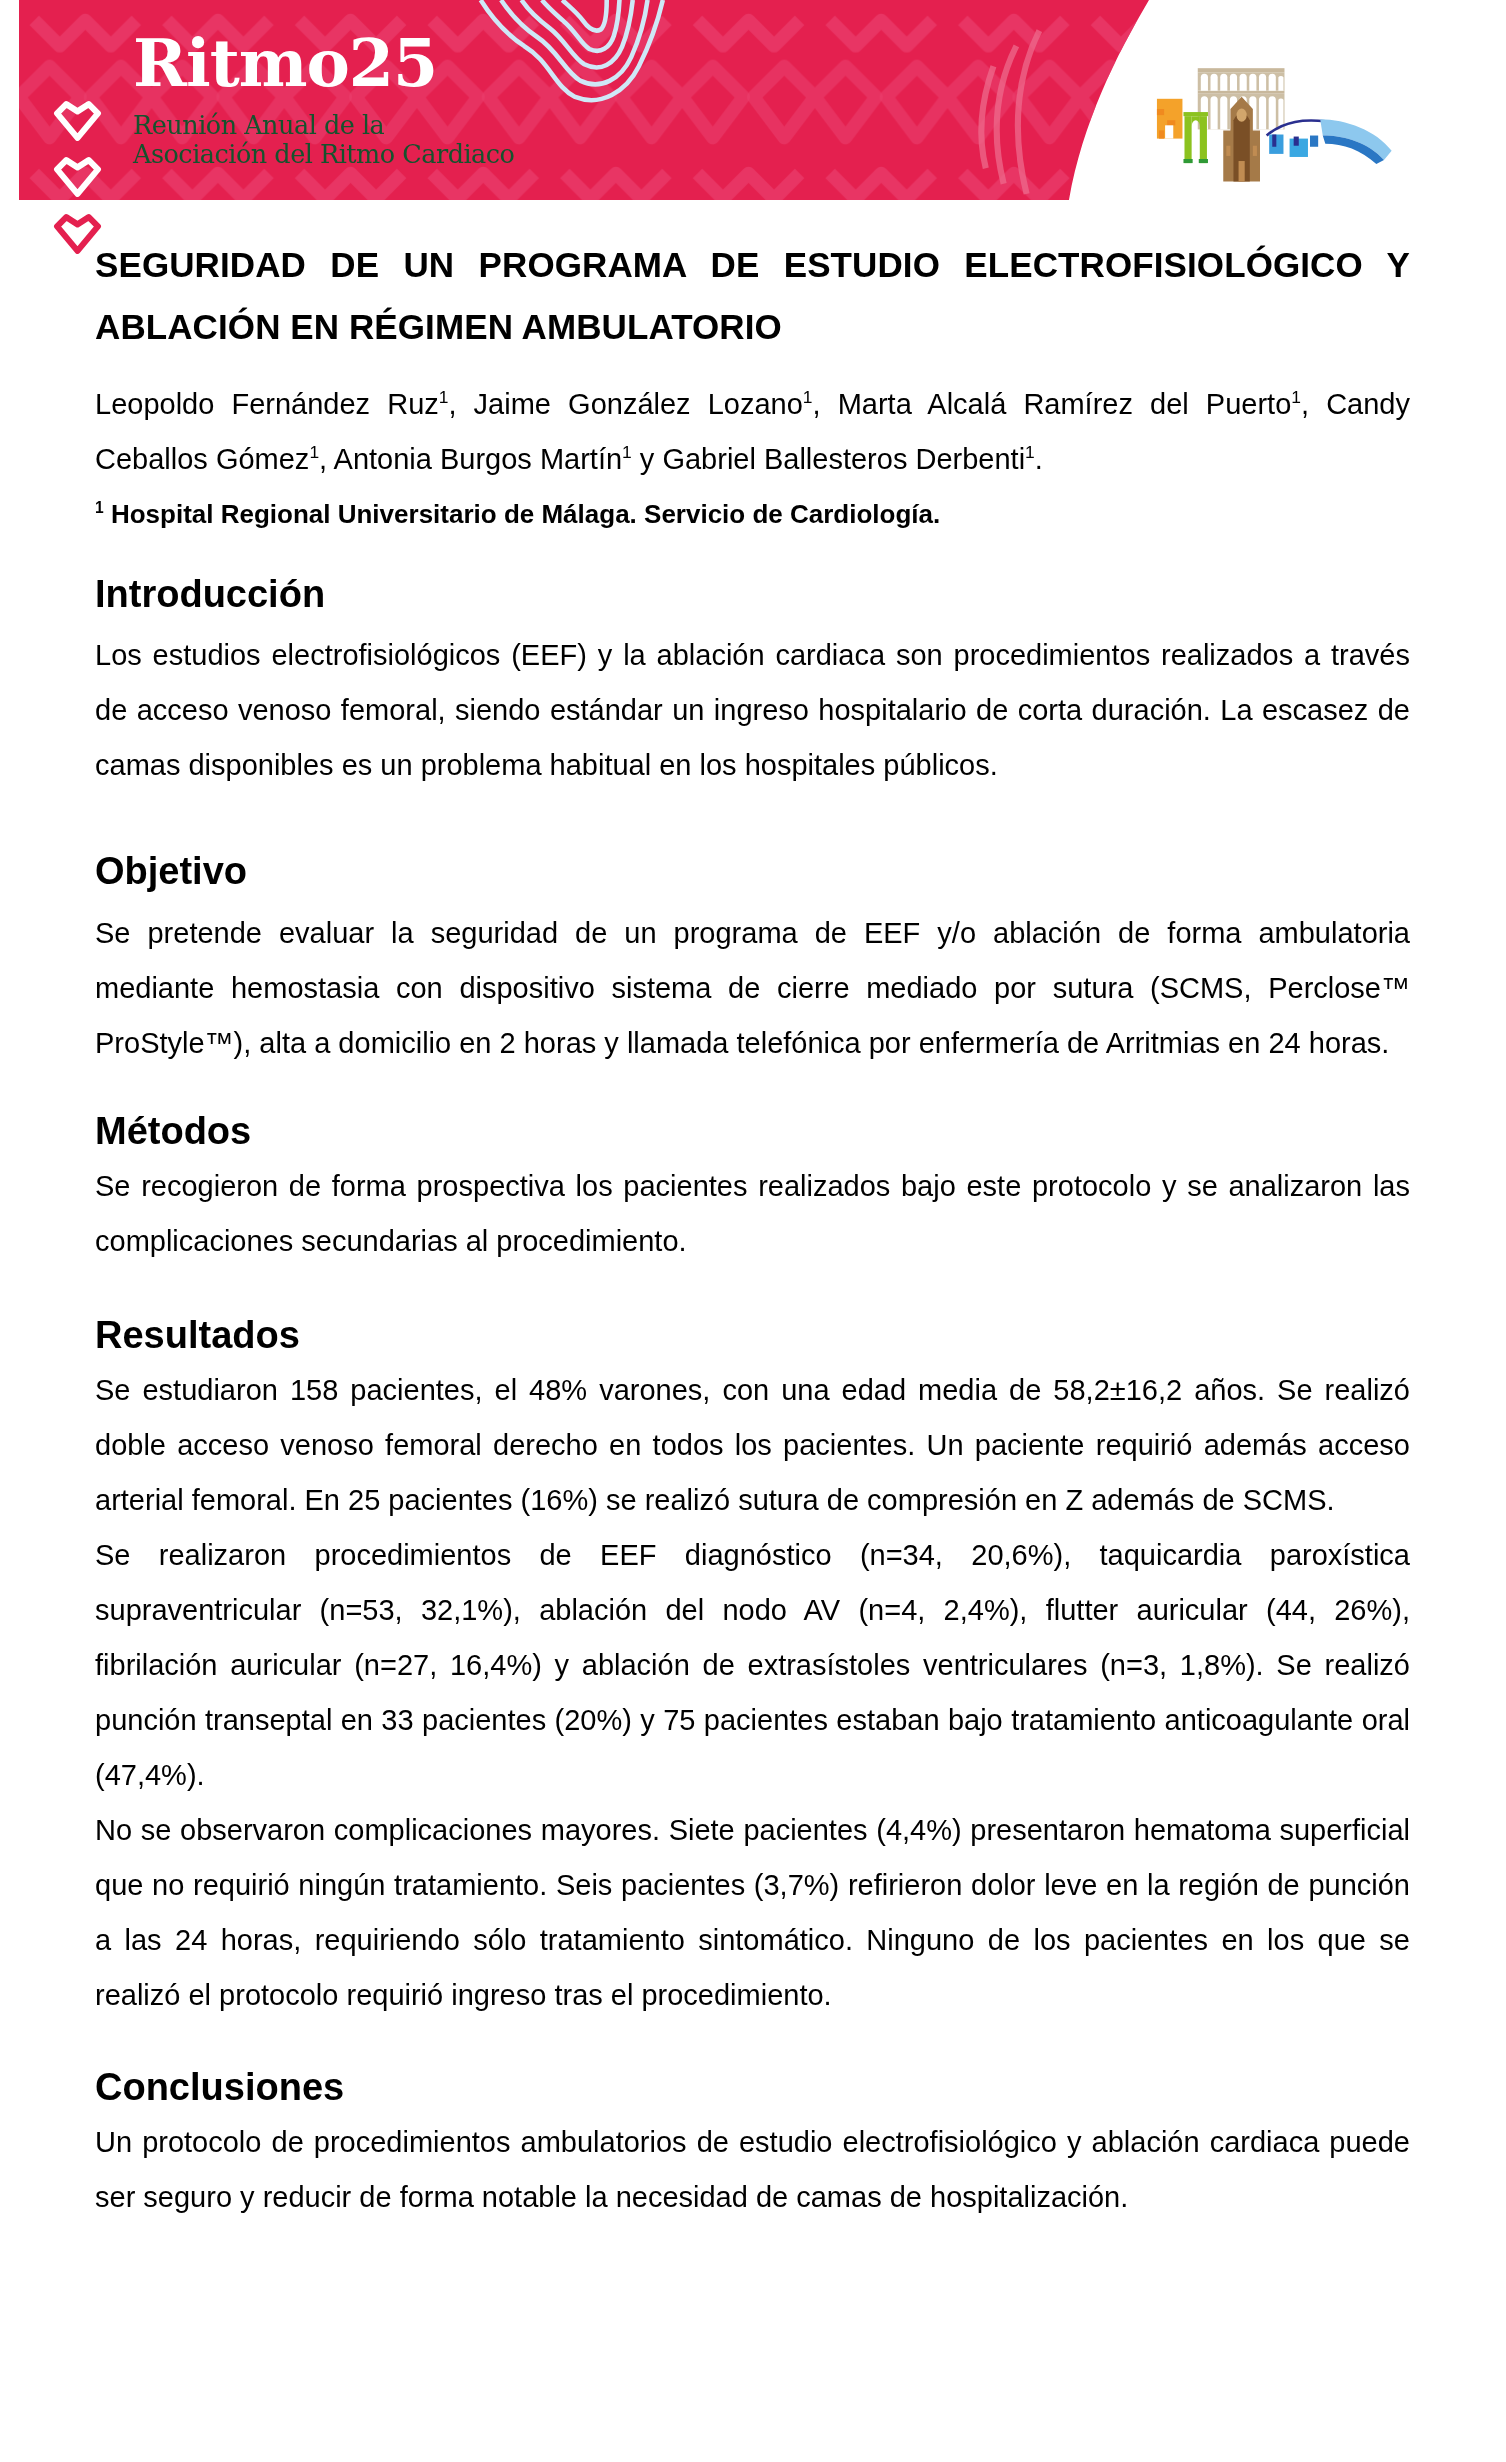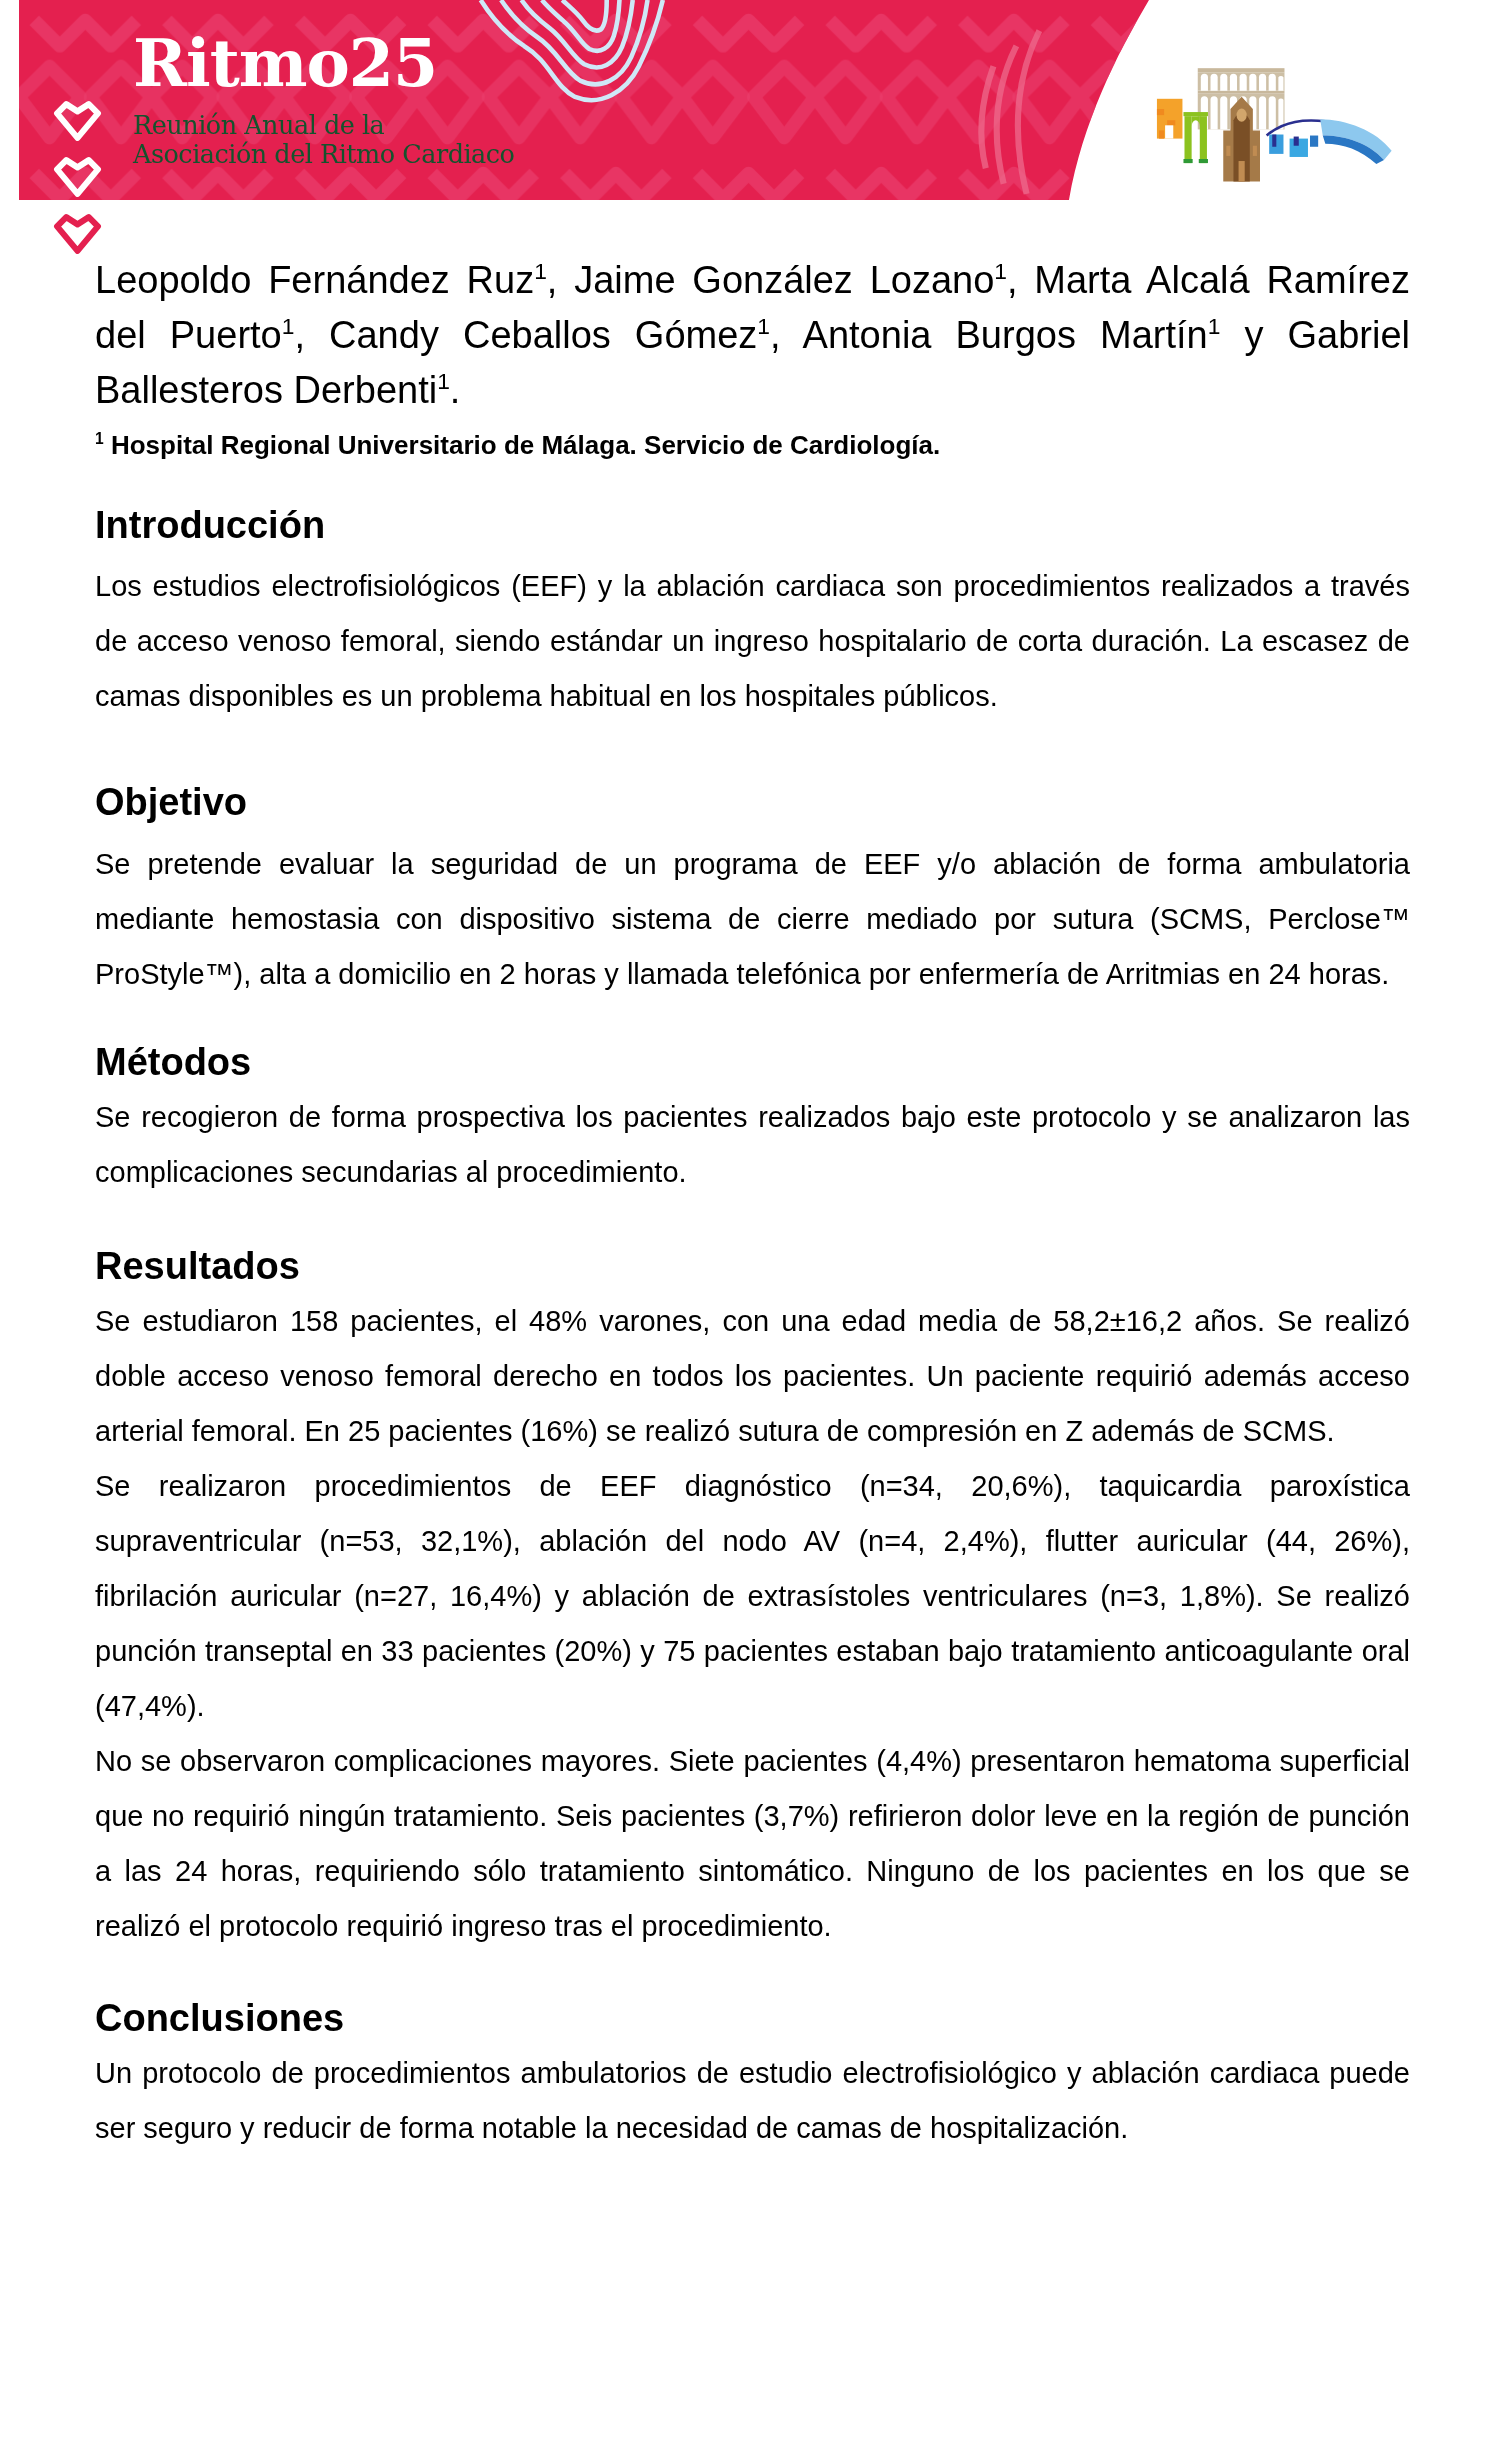--- a/index.html
+++ b/index.html
@@ -27,21 +27,21 @@
 
   .hearts { position: absolute; left: 35px; top: 92px; width: 51px; }
   .heart { position: absolute; left: 0; width: 49px; height: 46px; }
 
   .monuments { position: absolute; left: 1098px; top: 59px; width: 388px; height: 125px; }
 
   
   .doc { position: absolute; left: 95px; top: 234px; width: 1315px; }
   .title { font-weight: bold; font-size: 35px; line-height: 62px; text-align: justify;
            text-align-last: left; margin: 0; letter-spacing: 0.1px; }
-  .authors { font-size: 38px; line-height: 55px; text-align: justify; margin: 19.4px 0 0 0; }
+  .authors { font-size: 29px; line-height: 55px; text-align: justify; margin: 19.4px 0 0 0; }
   .affil { font-size: 26px; line-height: 55px; margin: 0; font-weight: bold; }
   sup { font-size: 0.6em; line-height: 0; vertical-align: 0.62em; }
   .section { margin-top: 23.5px; }
   .section h2 { font-weight: bold; font-size: 38px; line-height: 55px; margin: 0; }
   .section p { font-size: 29px; line-height: 55px; margin: 0; text-align: justify; }
   .section.intro h2, .section.obj h2 { margin-bottom: 6.6px; }
 </style>
 </head>
 <body>
 
@@ -169,20 +169,21 @@
     <svg class="heart" style="top:62px" viewBox="0 0 96 90">
       <path d="M8 30 L26 12 L48 26 L70 12 L88 30 L48 78 Z" fill="none" stroke="#ffffff" stroke-width="12" stroke-linejoin="round"></path>
     </svg>
     <svg class="heart" style="top:119px" viewBox="0 0 96 90">
       <path d="M8 30 L26 12 L48 26 L70 12 L88 30 L48 78 Z" fill="none" stroke="#e4204f" stroke-width="12" stroke-linejoin="round"></path>
     </svg>
   </div>
 </div>
 
 <div class="doc">
+  <h1 class="title">SEGURIDAD DE UN PROGRAMA DE ESTUDIO ELECTROFISIOLÓGICO Y ABLACIÓN EN RÉGIMEN AMBULATORIO</h1>
 
   <p class="authors">
     <span>Leopoldo Fernández Ruz</span><sup>1</sup><span>, </span><span>Jaime González Lozano</span><sup>1</sup><span>, </span><span>Marta Alcalá Ramírez del Puerto</span><sup>1</sup><span>, </span><span>Candy Ceballos Gómez</span><sup>1</sup><span>, </span><span>Antonia Burgos Martín</span><sup>1</sup><span> y </span><span>Gabriel Ballesteros Derbenti</span><sup>1</sup><span>.</span>
   </p>
   <p class="affil"><sup>1</sup><span> Hospital Regional Universitario de Málaga. Servicio de Cardiología.</span></p>
 
   <div class="section intro" style="margin-top:24.5px">
     <h2>Introducción</h2>
     <p>Los estudios electrofisiológicos (EEF) y la ablación cardiaca son procedimientos realizados a través de acceso venoso femoral, siendo estándar un ingreso hospitalario de corta duración. La escasez de camas disponibles es un problema habitual en los hospitales públicos.</p>
   </div>

